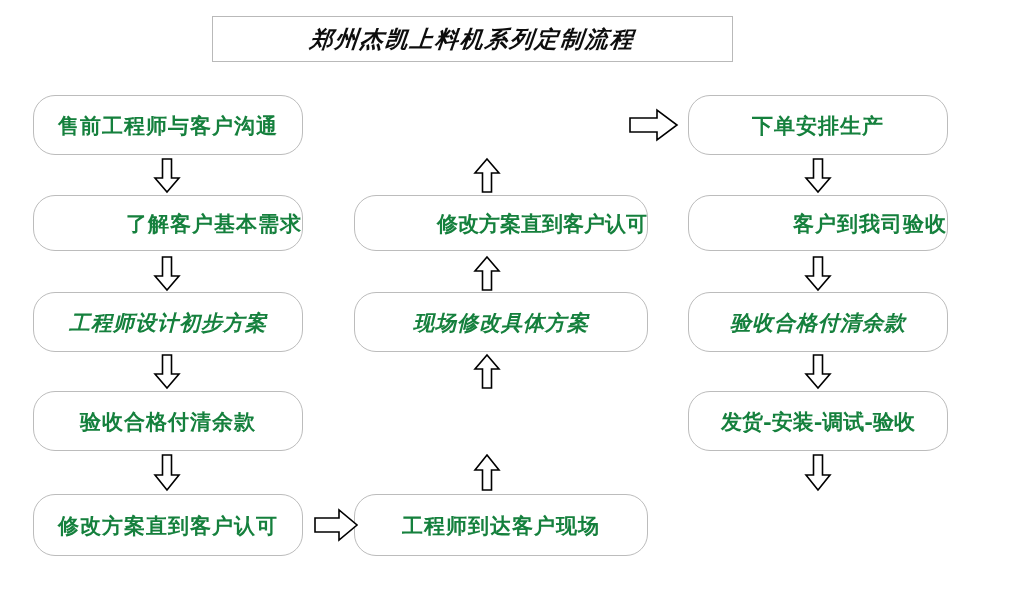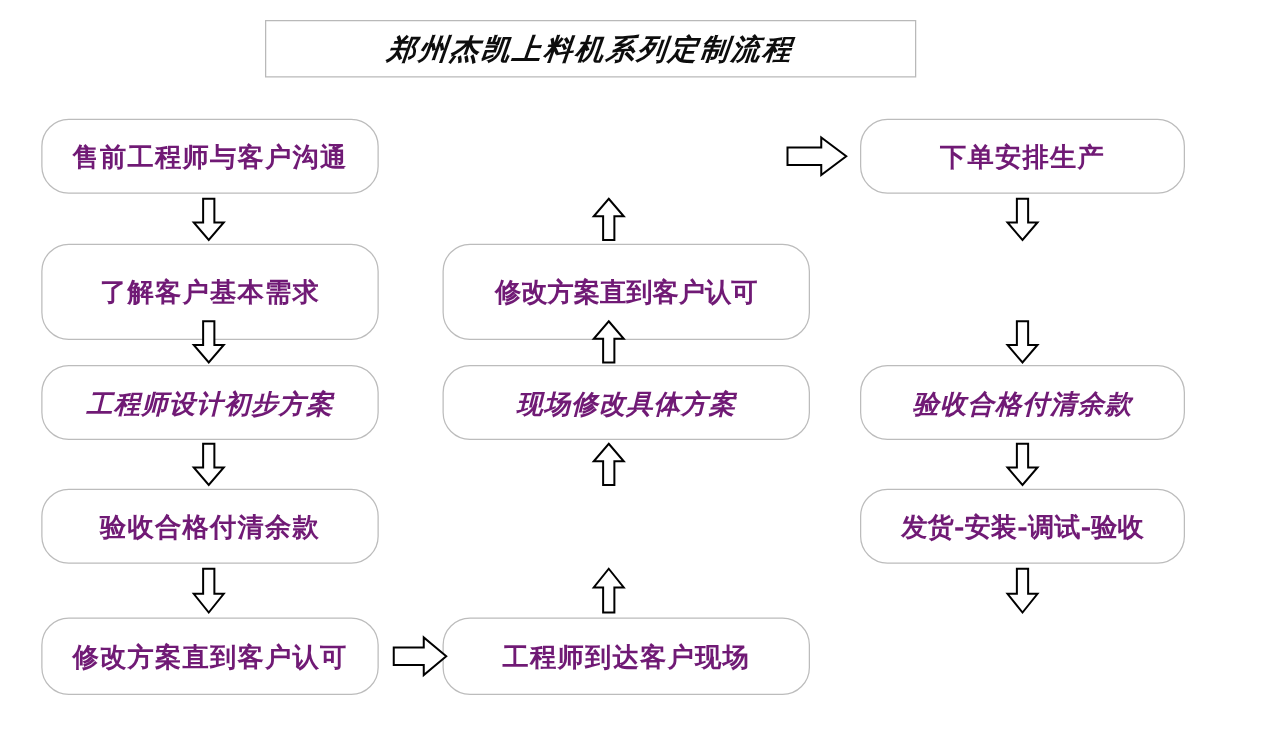--- a/index.html
+++ b/index.html
@@ -57,34 +57,34 @@
     background: #ffffff;
     box-sizing: border-box;
     display: flex;
     align-items: center;
     justify-content: center;
   }
   .node-label {
     font-family: "DejaVu Serif", "Liberation Serif", serif;
     font-size: 21px;
     font-weight: bold;
-    color: #701a75;
+    color: #15803d;
     white-space: nowrap;
     letter-spacing: 1px;
     line-height: 1;
   }
   .node.wide .node-label { letter-spacing: 0px; }
 
   
   .col-left  { left: 33px;  width: 270px; }
   .col-mid   { left: 354px; width: 294px; }
   .col-right { left: 688px; width: 260px; }
 
   .row1 { top: 95px;  height: 60px; }
-  .row2 { top: 195px; height: 77px; }
+  .row2 { top: 195px; height: 56px; justify-content: flex-end; }
   .row3 { top: 292px; height: 60px; font-style: italic; }
   .row4 { top: 391px; height: 60px; }
   .row5 { top: 494px; height: 62px; }
 
   
   .arrow {
     position: absolute;
   }
   .arrow svg {
     display: block;
@@ -128,20 +128,23 @@
   <div class="node col-mid row3">
     <span class="node-label">现场修改具体方案</span>
   </div>
   <div class="node col-mid row5">
     <span class="node-label">工程师到达客户现场</span>
   </div>
 
   <div class="node col-right row1">
     <span class="node-label">下单安排生产</span>
   </div>
+  <div class="node col-right row2">
+    <span class="node-label">客户到我司验收</span>
+  </div>
   <div class="node col-right row3">
     <span class="node-label">验收合格付清余款</span>
   </div>
   <div class="node col-right row4 wide">
     <span class="node-label">发货-安装-调试-验收</span>
   </div>
 
   <div class="arrow" style="left:152px; top:159px;">
     <svg width="30" height="34" viewBox="0 0 30 34">
         <polygon points="10.5,0 19.5,0 19.5,19 27,19 15,33 3,19 10.5,19"></polygon>

